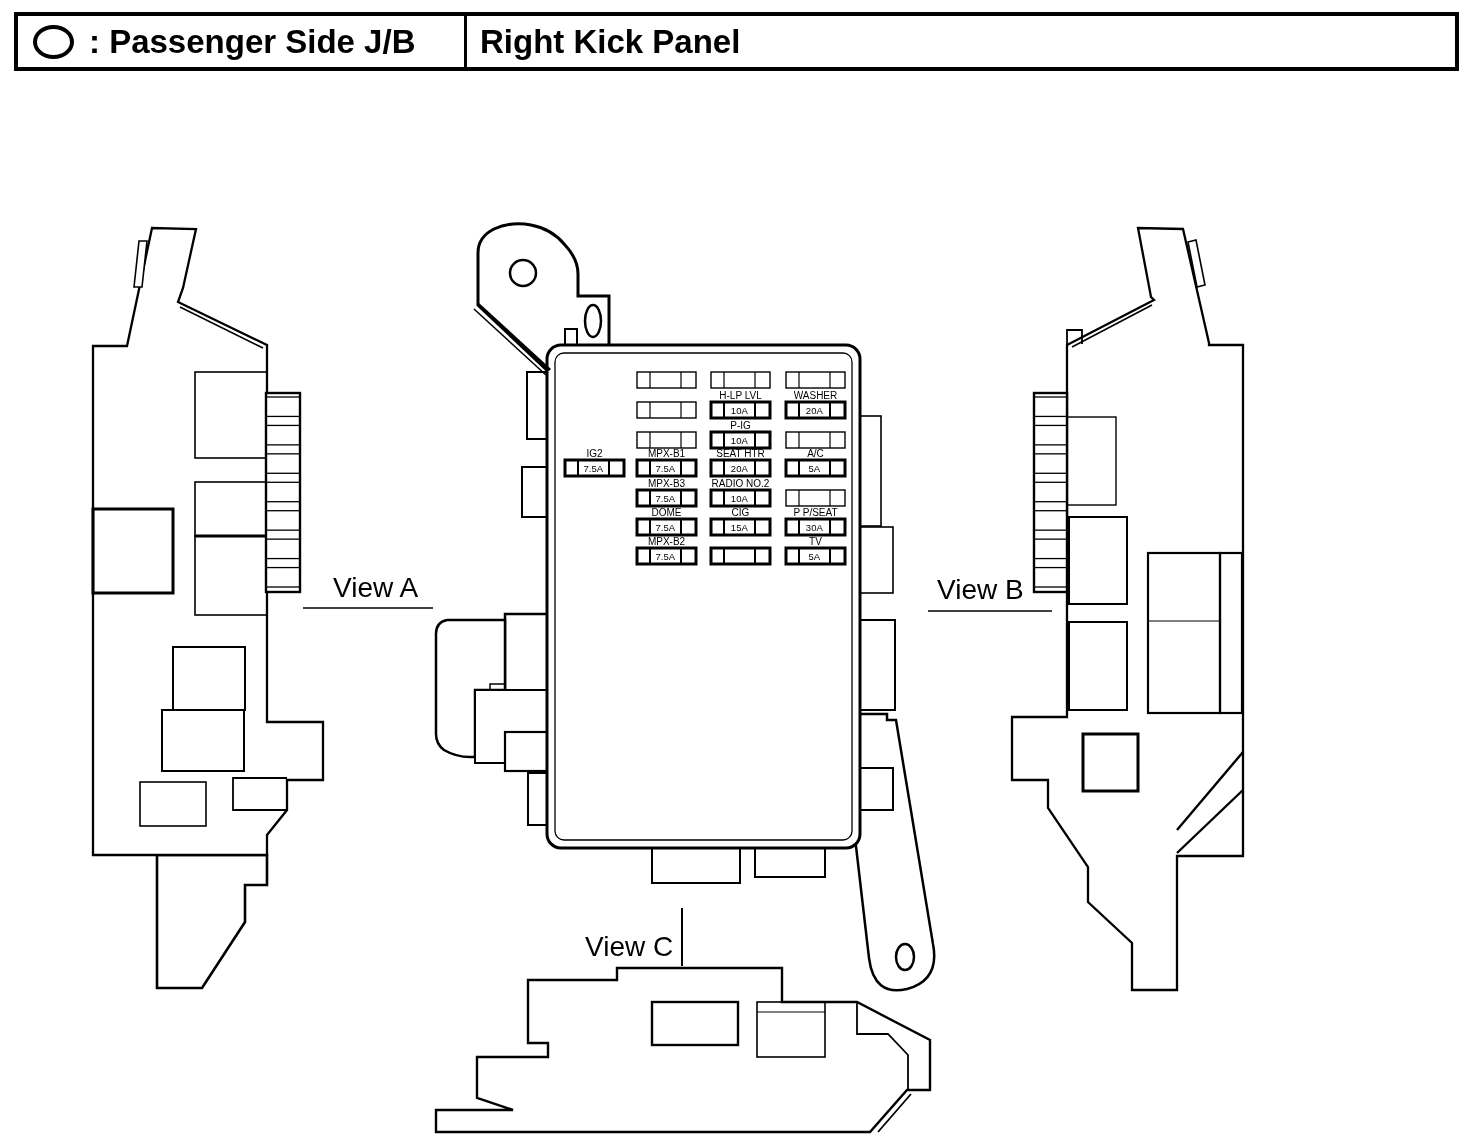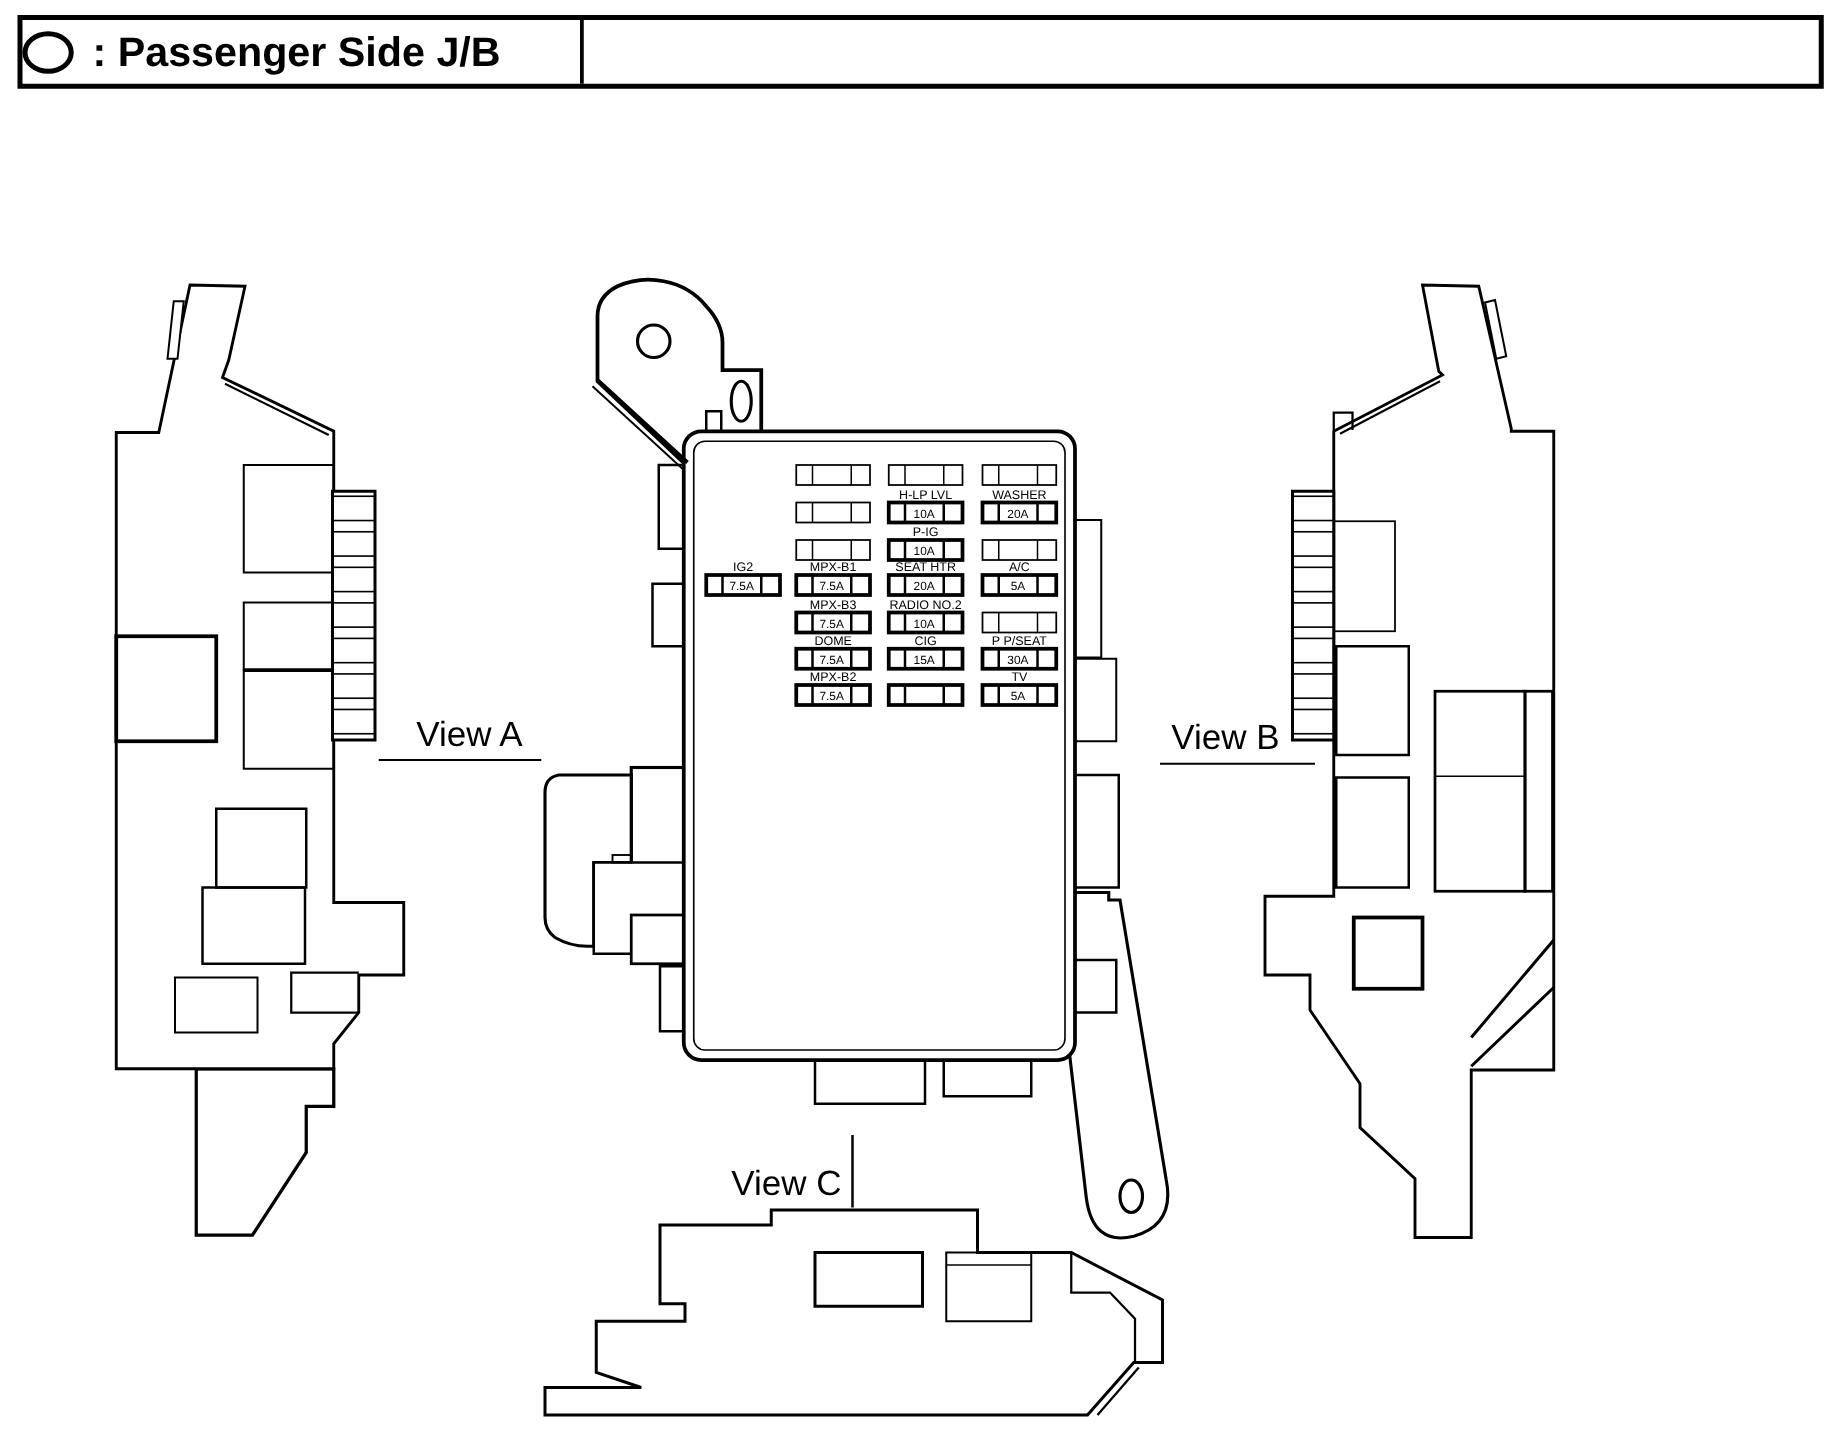--- a/index.html
+++ b/index.html
@@ -1,39 +1,40 @@
 <!DOCTYPE html>
 <html><head>
 <meta charset="utf-8">
 <style>
   html,body{margin:0;padding:0;background:#fff;}
   .stage{position:relative;width:1472px;height:1146px;background:#fff;overflow:hidden;
          font-family:"Liberation Sans",sans-serif;color:#000;}
   .hdr{position:absolute;left:14px;top:12px;width:1437px;height:51px;border:4px solid #000;
        display:flex;font-weight:bold;font-size:33px;line-height:1;}
   .hdr-left{width:449px;border-right:3px solid #000;display:flex;align-items:center;
-            gap:15px;box-sizing:border-box;}
+            gap:15px;padding-left:15px;box-sizing:border-box;}
   .oval{width:33px;height:26px;border:4px solid #000;border-radius:50%;flex:0 0 auto;}
   .hdr-right{flex:1;display:flex;align-items:center;padding-left:13px;}
   svg{position:absolute;left:0;top:0;}
   svg text{font-family:"Liberation Sans",sans-serif;fill:#000;}
   .viewlbl{font-size:28px;}
   .ln{stroke:#000;fill:none;}
   .wh{fill:#fff;stroke:#000;}
 </style>
 </head>
 <body>
 
 <div class="stage">
 
   <div class="hdr">
     <div class="hdr-left">
       <span class="oval"></span>
       <span>: Passenger Side J/B</span>
     </div>
+    <div class="hdr-right">Right Kick Panel</div>
   </div>
 
   <svg id="diagram" width="1472" height="1146" viewBox="0 0 1472 1146">
 
     <g>
       <path class="wh" stroke-width="2.6" d="M157,855 L157,988 L202,988 L245,922 L245,885 L267,885 L267,855 Z"></path>
       <path class="wh" stroke-width="2.3" d="M93,346 L127,346 L152,228 L196,229 L183,288 L178,302 L267,345 L267,722 L323,722
                L323,780 L287,780 L287,810 L267,835 L267,855 L93,855 Z"></path>
       <path class="wh" stroke-width="1.6" d="M134,287 L139,241 L147,241 L142,287 Z"></path>
       <path class="ln" stroke-width="1.6" d="M180,307 L263,348"></path>

